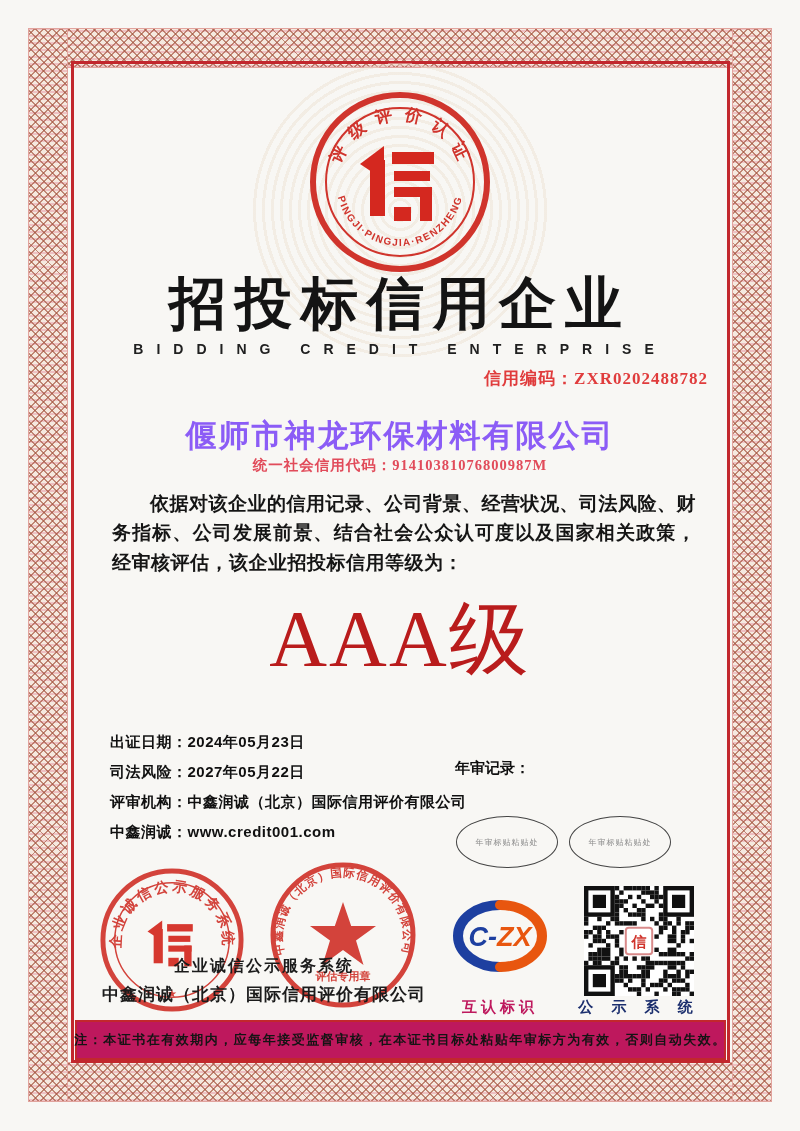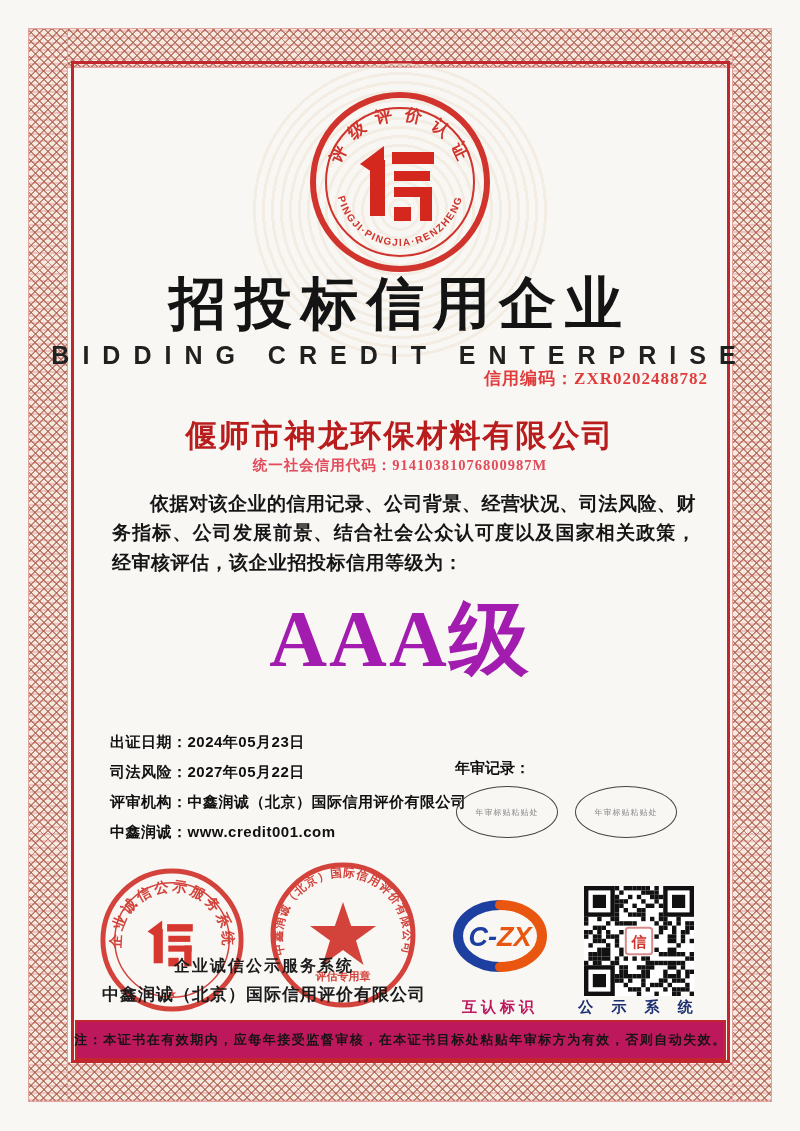--- a/index.html
+++ b/index.html
@@ -18,37 +18,37 @@
   .band-right{right:28px;top:28px;bottom:29px;width:38px;}
   .inner-line{position:absolute;left:71px;top:61px;right:70px;bottom:68px;border:3px solid #c2272d;background:transparent;}
   
   .rosette{position:absolute;left:250px;top:60px;width:300px;height:300px;border-radius:50%;opacity:.45;
     background:repeating-radial-gradient(circle at 50% 50%, #ece0d0 0 3px, transparent 3px 9px);}
   
   .top-seal{position:absolute;left:308px;top:90px;width:184px;height:184px;}
   
   .title{position:absolute;left:0;right:0;top:266px;text-align:center;font-size:57px;font-weight:900;
          letter-spacing:9px;color:#141414;}
-  .subtitle{position:absolute;left:0;right:0;top:341px;text-align:center;font-size:25px;font-weight:700;
+  .subtitle{position:absolute;left:0;right:0;top:341px;text-align:center;font-size:14px;font-weight:700;
          letter-spacing:13px;color:#202020;}
   .credit-line{position:absolute;right:92px;top:367px;font-size:17px;font-weight:700;color:#e03c3c;
          font-family:"Liberation Serif",serif;letter-spacing:1px;}
   .company{position:absolute;left:0;right:0;top:415px;text-align:center;font-size:31px;font-weight:900;
-         color:#b91c1c;letter-spacing:2px;}
+         color:#8b5cf6;letter-spacing:2px;}
   .uscc{position:absolute;left:0;right:0;top:456px;text-align:center;font-size:14.5px;font-weight:700;
          color:#e14b5a;font-family:"Liberation Serif",serif;letter-spacing:1px;}
   .body-par{position:absolute;left:112px;right:104px;top:489px;font-size:19px;font-weight:700;color:#151515;
          font-family:"Liberation Serif",serif;line-height:1.55;text-indent:2em;letter-spacing:.5px;text-align:justify;}
-  .rating{position:absolute;left:0;right:0;top:586px;text-align:center;font-size:80px;font-weight:700;
-         color:#a21caf;font-family:"Liberation Serif",serif;letter-spacing:2px;}
+  .rating{position:absolute;left:0;right:0;top:586px;text-align:center;font-size:80px;font-weight:400;
+         color:#b91c1c;font-family:"Liberation Serif",serif;letter-spacing:2px;}
   
   .details{position:absolute;left:94px;top:733px;font-size:15px;color:#101010;margin-left:16px;}
   .details .row{margin-bottom:11px;font-weight:800;letter-spacing:.5px;}
   .annual-label{position:absolute;left:455px;top:759px;font-size:15px;font-weight:800;color:#101010;}
-  .ellipses{position:absolute;left:456px;top:786px;display:flex;gap:17px;font-family:Liberation Serif, serif;}
+  .ellipses{position:absolute;left:456px;top:816px;display:flex;gap:11px;font-family:Liberation Serif, serif;}
   .sticker{width:100px;height:50px;border:1.5px solid #444;border-radius:50%;display:flex;align-items:center;
          justify-content:center;font-size:8px;color:#8a8a8a;letter-spacing:1px;}
   
   .seal-a{position:absolute;left:98px;top:866px;width:148px;height:148px;opacity:.92;}
   .seal-b{position:absolute;left:268px;top:860px;width:150px;height:150px;opacity:.92;}
   .foot-line1{position:absolute;left:58px;top:956px;width:412px;text-align:center;font-size:16px;font-weight:800;
          color:#1b1b1b;font-family:"Liberation Serif",serif;letter-spacing:2px;}
   .foot-line2{position:absolute;left:46px;top:983px;width:436px;text-align:center;font-size:17px;font-weight:800;
          color:#1b1b1b;font-family:"Liberation Serif",serif;letter-spacing:1px;}
   .czx{position:absolute;left:448px;top:896px;width:104px;height:92px;}

